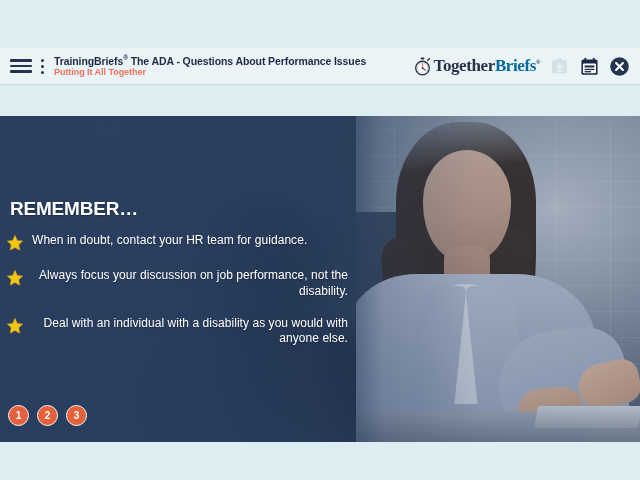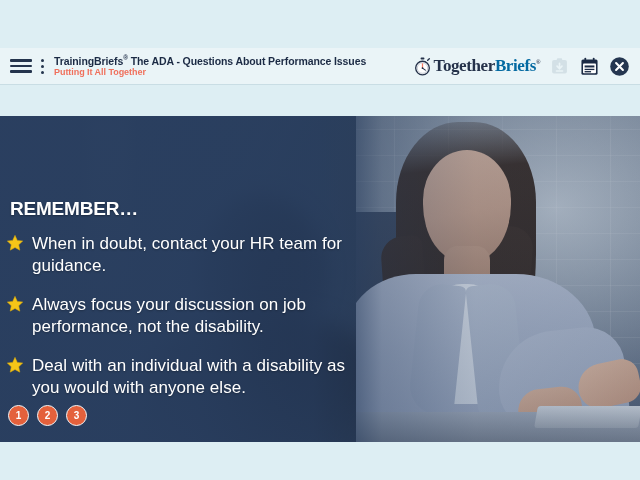--- a/index.html
+++ b/index.html
@@ -237,23 +237,24 @@
     letter-spacing:-0.2px;
     text-shadow:0 1px 2px rgba(0,0,0,.35);
   }
   #bullets {
     position:absolute; top:117px; left:6px; right:8px;
     display:flex; flex-direction:column; gap:16px;
   }
   .bullet { display:flex; align-items:flex-start; gap:8px; }
   .star { flex:0 0 18px; width:18px; height:18px; margin-top:1px; }
   .btext {
-    font-size:17px; color:#ffffff; line-height:1.32;
+    font-size:12px; color:#ffffff; line-height:1.32;
     font-weight:400; letter-spacing:.05px;
     text-shadow:0 1px 2px rgba(0,0,0,.30);
+    text-align:right;
   }
 
   
   #pager {
     position:absolute; left:8px; bottom:16px;
     display:flex; gap:8px; z-index:5;
   }
   .pagebtn {
     width:21px; height:21px; border-radius:50%;
     background:#e4613c; border:1.6px solid #f3f6f8;

